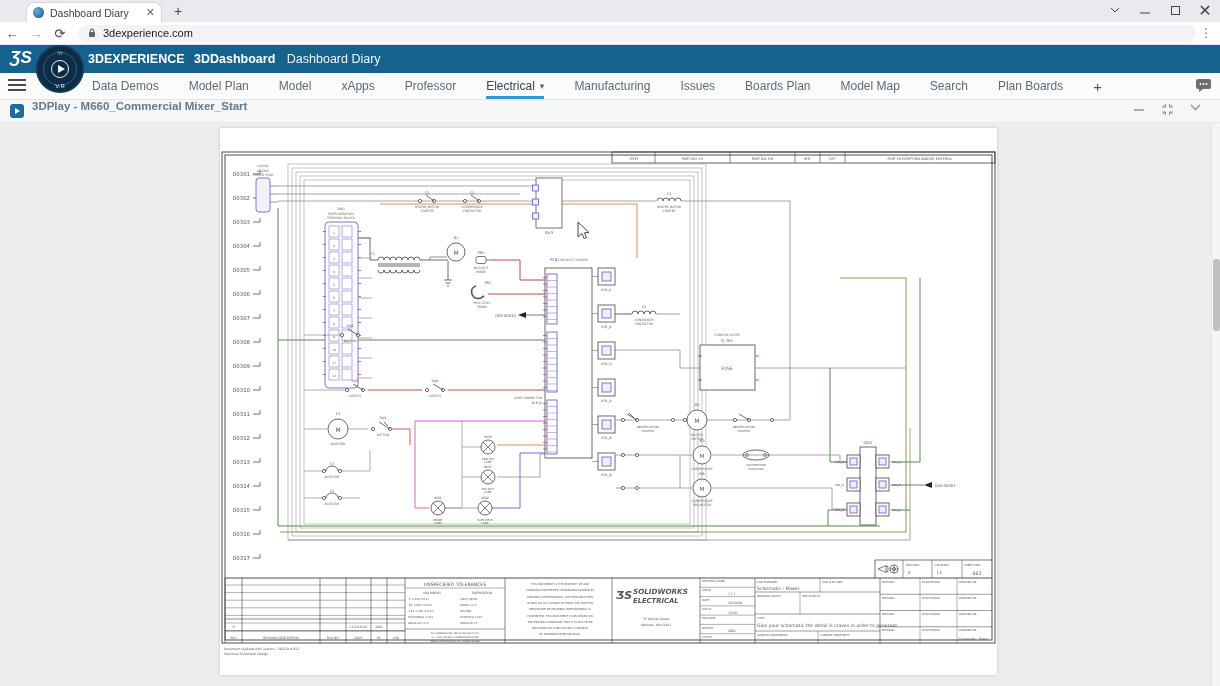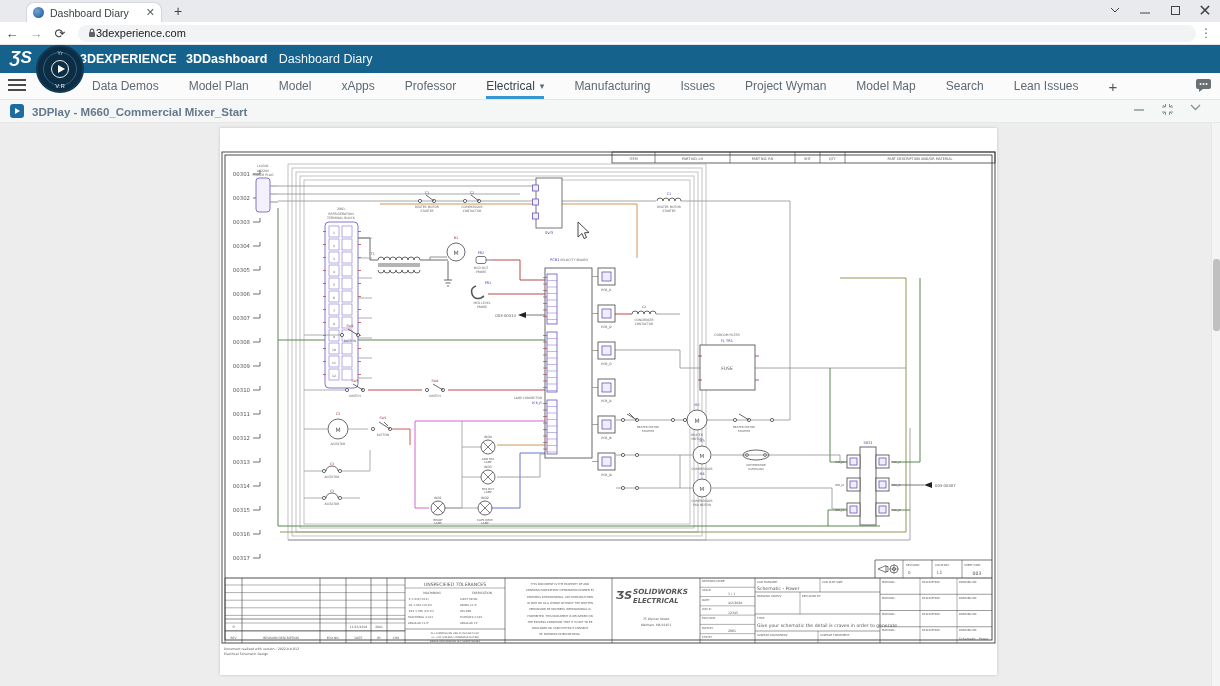--- a/index.html
+++ b/index.html
@@ -8,26 +8,26 @@
   #tabstrip { position:absolute; left:0; top:0; width:1220px; height:22px; background:#e8eaed; }
   #btab { position:absolute; left:26px; top:2px; width:136px; height:20px; background:#fff; border:1px solid #d4d7dc; border-bottom:none; border-radius:8px 8px 0 0; display:flex; align-items:center; padding:0 6px; gap:6px; }
   #btab .t { font-size:10.5px; color:#3c4043; white-space:nowrap; overflow:hidden; flex:1; }
   .favicon { width:11px; height:11px; border-radius:50%; background:radial-gradient(circle at 35% 35%, #6ea8d8, #17518d); flex:0 0 auto; }
   .tclose { font-size:11px; color:#5f6368; cursor:default; }
   #newtab { position:absolute; left:170px; top:4px; width:16px; height:16px; color:#444; font-size:14px; line-height:15px; text-align:center; }
   .winctl { position:absolute; top:0px; height:20px; width:30px; display:flex; align-items:center; justify-content:center; color:#444; }
   #addrbar { position:absolute; left:0; top:22px; width:1220px; height:23px; background:#fff; border-bottom:1px solid #e3e5e8; display:flex; align-items:center; }
   .navbtn { width:24px; text-align:center; color:#3c4043; font-size:13px; }
   .navbtn.dim { color:#9aa0a6; }
-  #omnibox { margin-left:6px; width:1118px; height:17px; background:#f1f3f4; border-radius:9px; display:flex; align-items:center; padding:0 10px; gap:0; }
+  #omnibox { margin-left:6px; width:1118px; height:17px; background:#f1f3f4; border-radius:9px; display:flex; align-items:center; padding:0 10px; gap:7px; }
   #omnibox .url { font-size:11px; color:#202124; }
   #kebab { width:20px; text-align:center; color:#5f6368; font-size:12px; letter-spacing:0; }
   
   #bluebar { position:absolute; left:0; top:45px; width:1220px; height:28px; background:#15628c; color:#fff; }
-  #brand { position:absolute; left:80px; top:7px; font-size:12.5px; white-space:nowrap; }
+  #brand { position:absolute; left:88px; top:7px; font-size:12.5px; white-space:nowrap; }
   #brand b { font-weight:700; }
   #brand .dim { font-weight:400; opacity:.95; margin-left:8px; }
   #logo3ds { position:absolute; left:10px; top:3px; font-size:17px; font-style:italic; font-weight:700; color:#fff; }
   #compass { position:absolute; left:36px; top:45px; width:48px; height:48px; border-radius:50%; background:#0d2d44; z-index:30; border:2px solid #123a56; }
   #compass .ring { position:absolute; left:5px; top:5px; width:34px; height:34px; border-radius:50%; border:1px solid #2c6288; }
   #compass .play { position:absolute; left:13px; top:13px; width:18px; height:18px; border-radius:50%; border:1.5px solid #e8eef2; }
   #compass .tri { position:absolute; left:20px; top:17.5px; width:0; height:0; border-left:7px solid #fff; border-top:4.5px solid transparent; border-bottom:4.5px solid transparent; }
   #compass .vr { position:absolute; left:0; right:0; top:36px; text-align:center; font-size:6px; color:#dfe9f0; }
   #compass .yr { position:absolute; left:0; right:0; top:3px; text-align:center; font-size:5.5px; color:#bcd2e0; }
   #searchwrap { position:absolute; left:497px; top:49px; width:222px; height:20px; background:#fff; border-radius:3px; display:flex; align-items:center; padding:0 6px; }
@@ -41,21 +41,21 @@
   #hamburger { position:absolute; left:8px; top:79px; width:18px; height:14px; }
   #hamburger div { height:2px; background:#4a4a4a; margin-bottom:3px; }
   #tabsrow { position:absolute; left:92px; top:73px; height:26px; display:flex; align-items:center; gap:30px; }
   .navtab { font-size:12px; color:#5d6a74; white-space:nowrap; height:26px; display:flex; align-items:center; gap:5px; }
   .navtab.active { color:#364552; border-bottom:3px solid #3596d4; padding-top:3px; }
   .chev { font-size:9px; color:#5d6a74; }
   #addtab { font-size:15px; color:#555; }
   #chatbtn { position:absolute; right:8px; top:78px; }
   
   #widgethead { position:absolute; left:0; top:100px; width:1220px; height:23px; background:#f5f6f6; border-bottom:1px solid #e8e8e8; }
-  #widgettitle { position:absolute; left:32px; top:106px; font-size:11.5px; font-weight:700; color:#64798c; }
+  #widgettitle { position:absolute; left:32px; top:100px; font-size:11.5px; font-weight:700; color:#64798c; }
   #playicon { position:absolute; left:10px; top:104px; width:14px; height:14px; background:#1c6ba1; border-radius:3px; }
   #playicon:after { content:""; position:absolute; left:5px; top:3.5px; border-left:5px solid #fff; border-top:3.5px solid transparent; border-bottom:3.5px solid transparent; }
   .whctl { position:absolute; top:104px; color:#8a9199; font-size:12px; width:16px; text-align:center; }
   
   #content { position:absolute; left:0; top:123px; width:1220px; height:563px; background:#ededee; }
   #sheet { position:absolute; left:220px; top:5px; width:777px; height:547px; background:#fff; box-shadow:0 0 3px rgba(0,0,0,.18); }
   #scrollbar { position:absolute; right:0; top:0; width:9px; height:563px; background:#f4f4f4; border-left:1px solid #e6e6e6; }
   #scrollthumb { position:absolute; left:1px; top:136px; width:7px; height:72px; background:#c0c0c0; border-radius:3px; }
   svg { display:block; font-family:"DejaVu Sans", sans-serif; }
   svg text { fill:#555; }
@@ -182,24 +182,24 @@
   </div>
 <div id="tabsrow">
     <div class="navtab">Data Demos</div>
     <div class="navtab">Model Plan</div>
     <div class="navtab">Model</div>
     <div class="navtab">xApps</div>
     <div class="navtab">Professor</div>
     <div class="navtab active">Electrical<span class="chev">▾</span></div>
     <div class="navtab">Manufacturing</div>
     <div class="navtab">Issues</div>
-    <div class="navtab">Project Wyman</div>
+    <div class="navtab">Boards Plan</div>
     <div class="navtab">Model Map</div>
     <div class="navtab">Search</div>
-    <div class="navtab">Lean Issues</div>
+    <div class="navtab">Plan Boards</div>
     <div id="addtab">+</div>
   </div>
 <div id="chatbtn">
   <svg width="17" height="15">
       <rect x="1" y="1" width="15" height="10" rx="2" fill="#6a6f74"></rect>
       <path d="M4,11 L4,14 L8,11 Z" fill="#6a6f74"></path>
       <circle cx="5.5" cy="6" r="1" fill="#fff"></circle>
       <circle cx="8.5" cy="6" r="1" fill="#fff"></circle>
       <circle cx="11.5" cy="6" r="1" fill="#fff"></circle>
     </svg>

